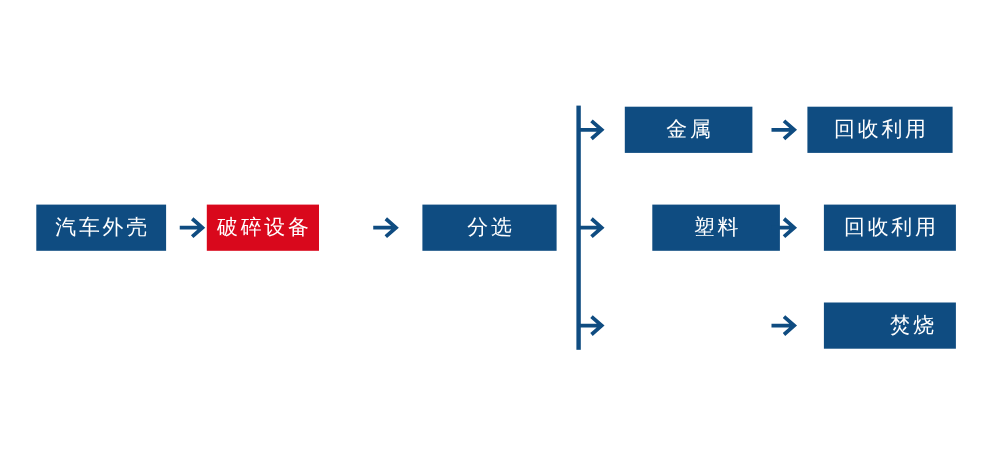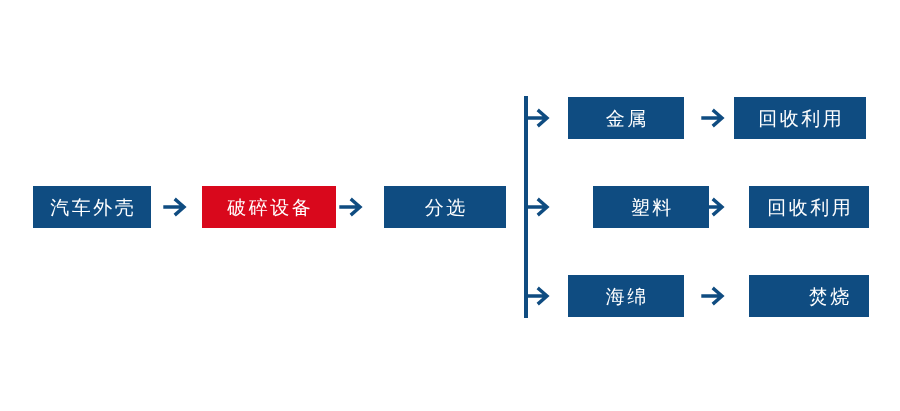--- a/index.html
+++ b/index.html
@@ -74,21 +74,21 @@
   <div class="node blue" style="left:33px; top:186px; width:118px;justify-content:center;">
     <span>汽车外壳</span>
   </div>
 
   <div class="arrow" style="left:162px; top:194px;">
     <svg width="28" height="22" viewBox="0 0 28 22" aria-hidden="true">
       <path d="M2 11 H20 M13 4 L21 11 L13 18" fill="none" stroke="#0F4C81" stroke-width="3.4" stroke-linecap="square" stroke-linejoin="miter"></path>
     </svg>
   </div>
 
-  <div class="node red" style="left:202px; top:186px; width:134px;">
+  <div class="node red" style="left:188px; top:186px; width:102px;">
     <span>破碎设备</span>
   </div>
 
   <div class="arrow" style="left:338px; top:194px;">
     <svg width="28" height="22" viewBox="0 0 28 22" aria-hidden="true">
       <path d="M2 11 H20 M13 4 L21 11 L13 18" fill="none" stroke="#0F4C81" stroke-width="3.4" stroke-linecap="square" stroke-linejoin="miter"></path>
     </svg>
   </div>
 
   <div class="node blue" style="left:384px; top:186px; width:122px;">
@@ -136,23 +136,20 @@
   <div class="node blue" style="left:749px; top:186px; width:120px;">
     <span>回收利用</span>
   </div>
 
   <div class="bus-arrow" style="left:526px; top:283px;">
     <svg width="28" height="22" viewBox="0 0 28 22" aria-hidden="true">
       <path d="M0 11 H20 M13 4 L21 11 L13 18" fill="none" stroke="#0F4C81" stroke-width="3.4" stroke-linecap="square" stroke-linejoin="miter"></path>
     </svg>
   </div>
 
-  <div class="node blue" style="left:568px; top:275px; width:116px;">
-    <span>海绵</span>
-  </div>
 
   <div class="arrow" style="left:700px; top:283px;">
     <svg width="28" height="22" viewBox="0 0 28 22" aria-hidden="true">
       <path d="M2 11 H20 M13 4 L21 11 L13 18" fill="none" stroke="#0F4C81" stroke-width="3.4" stroke-linecap="square" stroke-linejoin="miter"></path>
     </svg>
   </div>
 
   <div class="node blue" style="left:749px; top:275px; width:120px;padding-left:40px;">
     <span>焚烧</span>
   </div>

